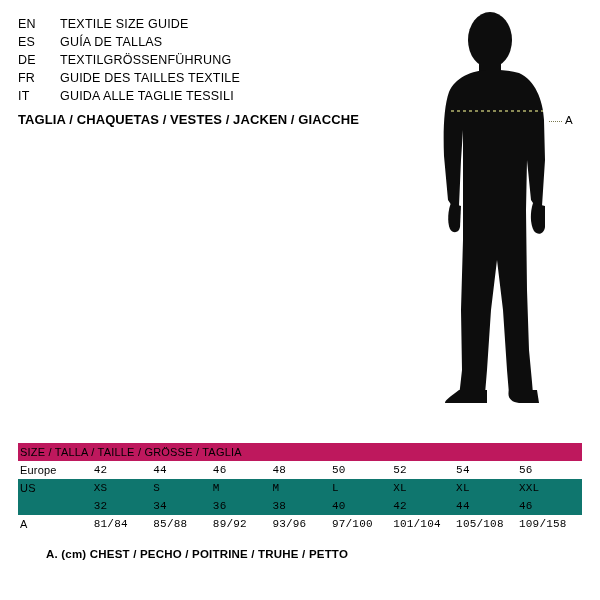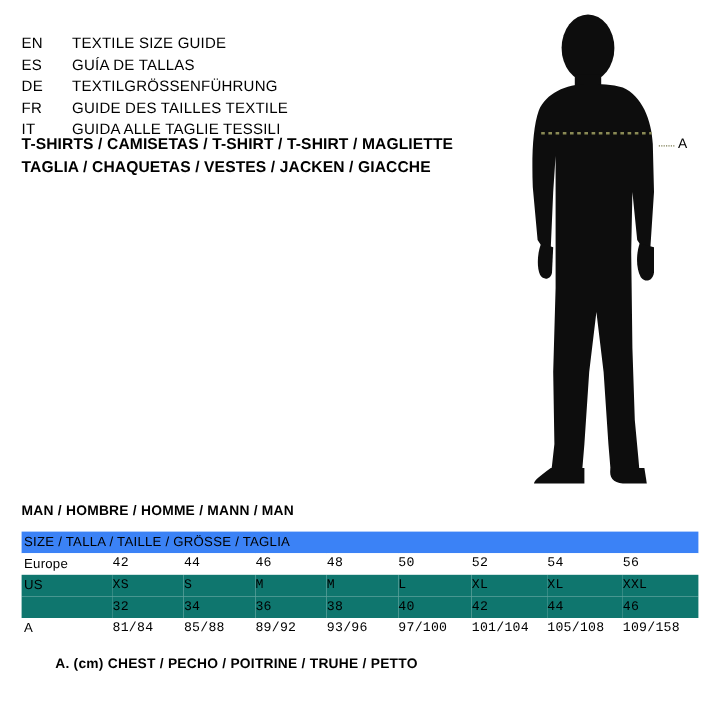--- a/index.html
+++ b/index.html
@@ -36,21 +36,20 @@
     line-height: 18px;
   }
   .lang-code {
     width: 42px;
     font-size: 12.5px;
     letter-spacing: 0.2px;
   }
   .lang-text {
     font-size: 12.5px;
     letter-spacing: 0.2px;
-    margin-top: 12px;
   }
 
   
   .garments {
     position: absolute;
     left: 18px;
     top: 110px;
     width: 400px;
   }
   .garment-line {
@@ -103,21 +102,21 @@
     border-collapse: collapse;
     font-size: 11px;
     letter-spacing: 0.2px;
   }
   table.size-table td {
     padding: 0;
     height: 18px;
     vertical-align: middle;
   }
   .row-head td {
-    background: #3b82f6;
+    background: #be185d;
     font-weight: normal;
   }
   .row-alt td {
     background: #0f766e;
   }
   .row-plain td {
     background: #ffffff;
     margin-left: 43px;
   }
   .c-label {
@@ -162,21 +161,20 @@
       <span class="lang-code">FR</span>
       <span class="lang-text">GUIDE DES TAILLES TEXTILE</span>
     </div>
     <div class="lang-row">
       <span class="lang-code">IT</span>
       <span class="lang-text">GUIDA ALLE TAGLIE TESSILI</span>
     </div>
   </div>
 
   <div class="garments">
-    <div class="garment-line">T-SHIRTS / CAMISETAS / T-SHIRT / T-SHIRT / MAGLIETTE</div>
     <div class="garment-line">TAGLIA / CHAQUETAS / VESTES / JACKEN / GIACCHE</div>
   </div>
 
   <div class="figure-wrap">
     <svg class="figure-svg" width="175" height="395" viewBox="0 0 175 395">
       <g fill="#0d0d0d">
 
         <ellipse cx="75" cy="30" rx="22" ry="28"></ellipse>
 
         <rect x="64" y="52" width="22" height="14"></rect>
@@ -222,21 +220,20 @@
         <path d="M44 380 C 36 386, 30 390, 30 393 L 72 393 L 72 380 Z"></path>
         <path d="M94 380 C 92 388, 96 392, 104 393 L 124 393 L 122 380 Z"></path>
       </g>
 
       <line x1="36" y1="101" x2="128" y2="101" stroke="#8a8a55" stroke-width="2" stroke-dasharray="3 3"></line>
     </svg>
     <div class="measure-dash"></div>
     <div class="measure-label">A</div>
   </div>
 
-  <div class="man-title">MAN / HOMBRE / HOMME / MANN / MAN</div>
 
   <table class="size-table">
     <tbody>
       <tr class="row-head">
         <td class="c-label" colspan="9">SIZE / TALLA / TAILLE / GRÖSSE / TAGLIA</td>
       </tr>
       <tr class="row-plain">
         <td class="c-label">Europe</td>
         <td class="c-val">42</td>
         <td class="c-val">44</td>

